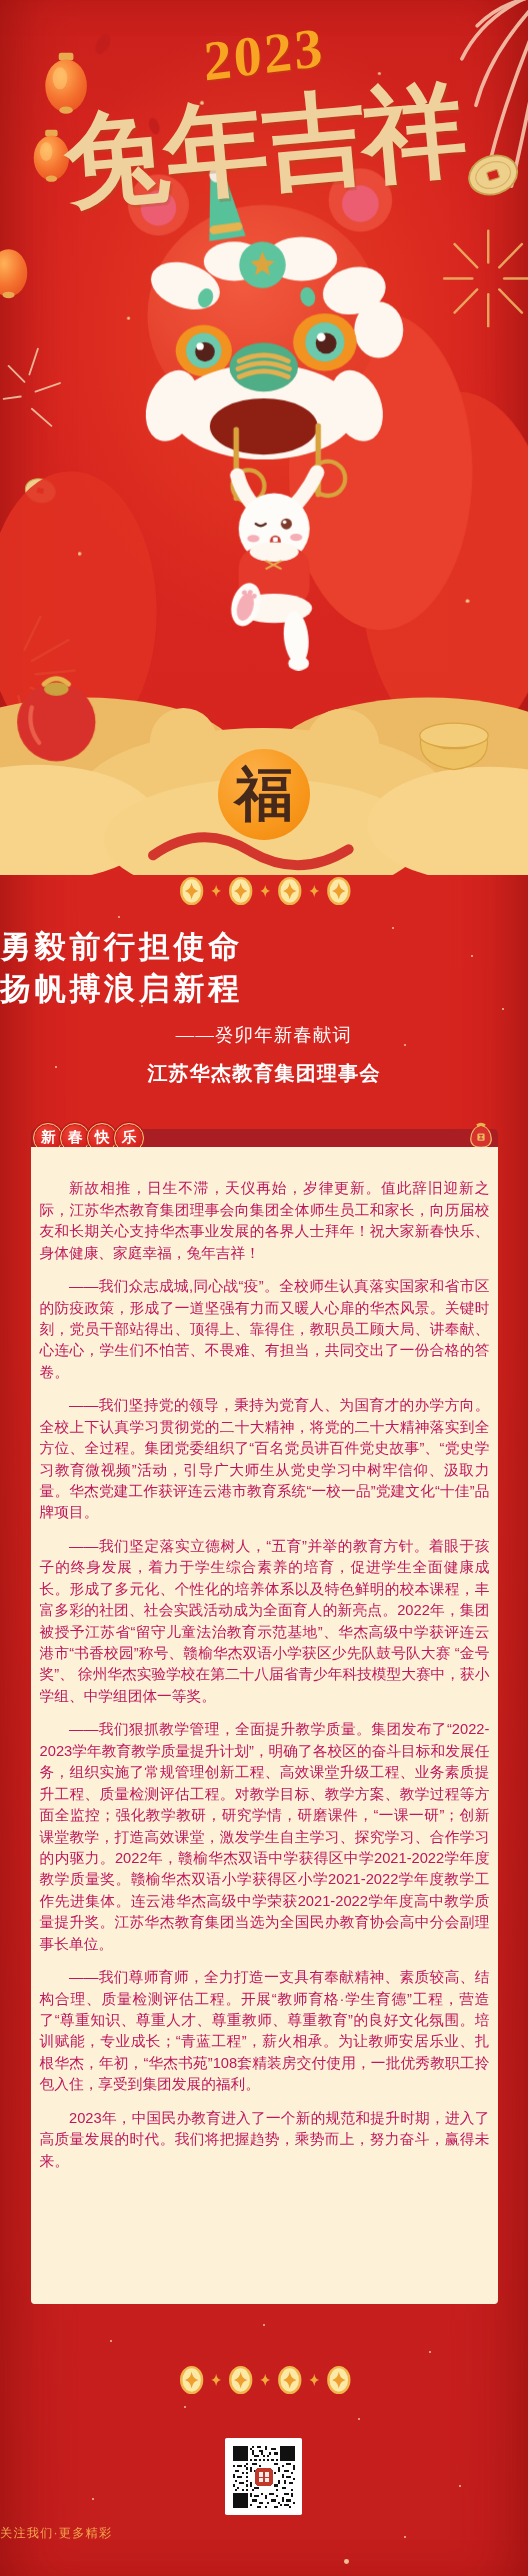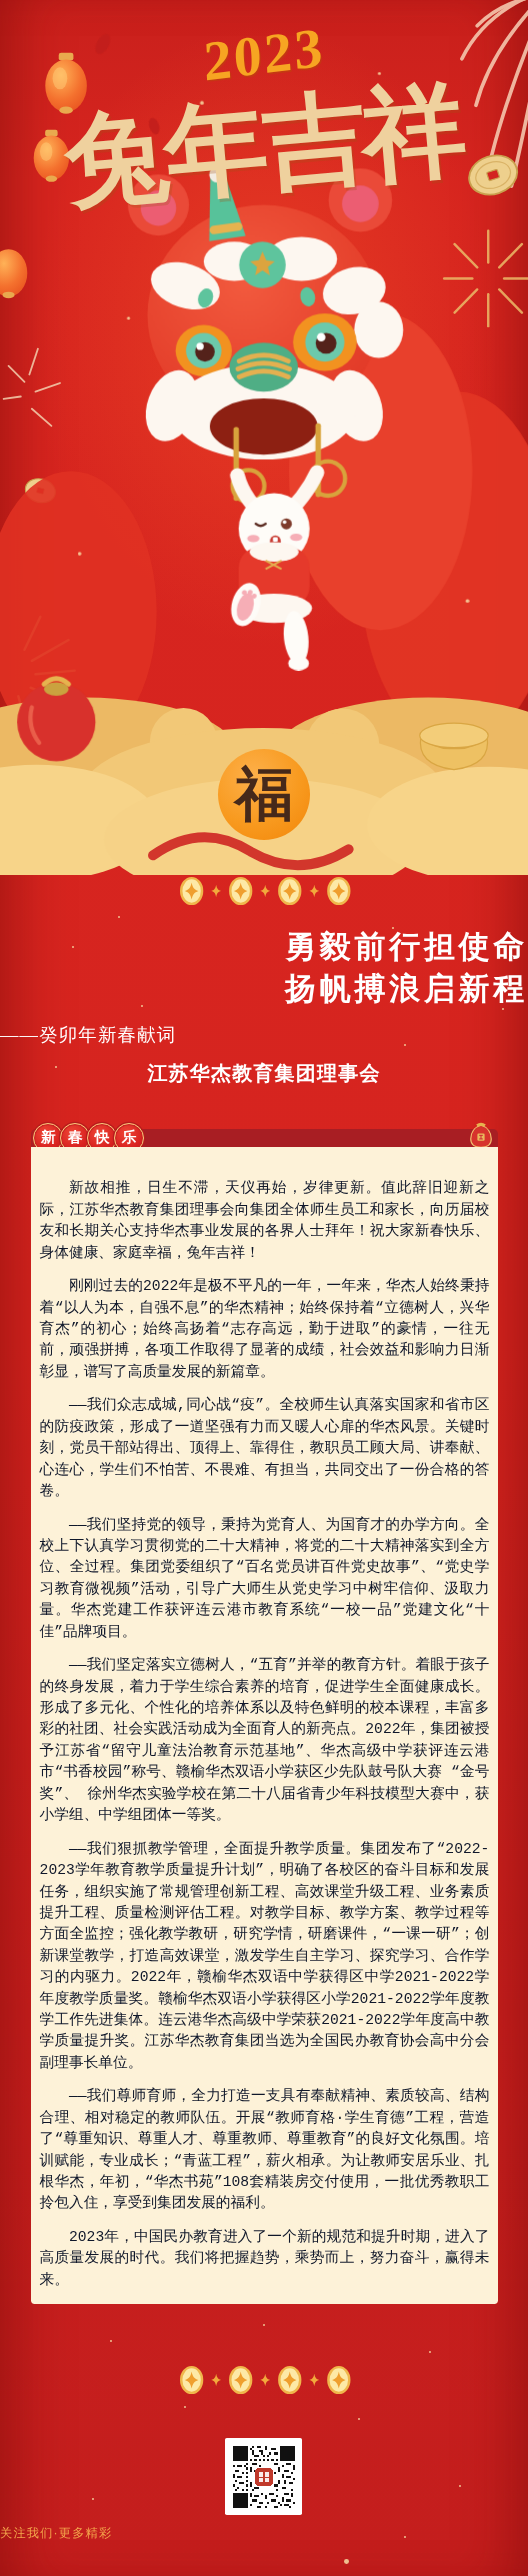--- a/index.html
+++ b/index.html
@@ -29,36 +29,36 @@
 
   
   .fortune{
     left:218px;top:749px;width:92px;height:91px;border-radius:50%;
     background:radial-gradient(circle at 38% 30%,#fdb04a 0%,#f89a1f 55%,#f28508 100%);
     display:flex;align-items:center;justify-content:center;z-index:6;
   }
   .fortune span{font-family:"Liberation Serif",serif;font-weight:700;font-size:58px;color:#46291a;}
 
   
-  .title-line{width:100%;text-align:right;color:#ffffff;font-family:"Liberation Serif",serif;
+  .title-line{width:100%;text-align:left;color:#ffffff;font-family:"Liberation Serif",serif;
     font-weight:600;font-size:31px;letter-spacing:3.7px;z-index:5;}
   .t1{top:926px;} .t2{top:968px;}
-  .byline{top:1022px;width:100%;color:#ffffff;font-family:"Liberation Serif",serif;
+  .byline{top:1022px;width:100%;text-align:center;color:#ffffff;font-family:"Liberation Serif",serif;
     font-size:18.4px;letter-spacing:1.2px;z-index:5;}
   .signature{top:1060px;width:100%;text-align:center;color:#ffffff;font-weight:700;font-size:20px;
     letter-spacing:1.2px;z-index:5;}
 
   
   .panel{left:31px;top:1129px;width:467px;height:1175px;z-index:5;}
   .panel-band{position:absolute;left:0;top:0;width:100%;height:18.4px;background:#a81e23;
     border-radius:4.9px 4.9px 0 0;}
   .panel-body{position:absolute;left:0;top:18.4px;width:100%;height:1157px;background:#fdf2d8;
     border-radius:0 0 3.7px 3.7px;overflow:hidden;box-sizing:border-box;padding:31px 8.6px 18.4px 8.6px;}
-  .panel-body p{margin:0 0 12.2px 0;font-family:Liberation Mono, monospace;font-size:14.7px;line-height:21.4px;
-    color:#0f172a;text-indent:2em;text-align:justify;}
+  .panel-body p{margin:0 0 12.2px 0;font-family:Liberation Sans, sans-serif;font-size:14.7px;line-height:21.4px;
+    color:#be185d;text-indent:2em;text-align:justify;}
   .badge{position:absolute;left:2.4px;top:-6.1px;display:flex;}
   .badge .bc{
     width:28px;height:28px;border-radius:50%;margin-right:-3.1px;
     background:radial-gradient(circle at 40% 32%,#ef4636 0%,#d92320 60%,#bd1b1a 100%);
     border:1.2px solid #f6cd7d;box-shadow:0 0 0 1.2px #b51d1d, inset 0 0 0 1.2px #c92523;
     display:flex;align-items:center;justify-content:center;
     color:#fff;font-weight:700;font-size:14.7px;
   }
   .bag{position:absolute;right:3.7px;top:-9.8px;}
 
@@ -306,26 +306,25 @@
       <div class="bc">乐</div>
     </div>
     <svg class="bag" width="26" height="29" viewBox="0 0 42 48">
       <path d="M21,10 C9,14 4,24 4,33 C4,43 12,47 21,47 C30,47 38,43 38,33 C38,24 33,14 21,10 Z" fill="#d7332c" stroke="#f0bf6f" stroke-width="2"></path>
       <path d="M13,9 Q21,3 29,9 L26,13 Q21,10 16,13 Z" fill="#e6b34f"></path>
       <rect x="15" y="24" width="12" height="12" rx="2" fill="#e9b95c"></rect>
       <path d="M18,27 h6 M21,27 v6 M18,33 h6" stroke="#c23" stroke-width="1.6"></path>
     </svg>
     <div class="panel-body">
       <p>新故相推，日生不滞，天仪再始，岁律更新。值此辞旧迎新之际，江苏华杰教育集团理事会向集团全体师生员工和家长，向历届校友和长期关心支持华杰事业发展的各界人士拜年！祝大家新春快乐、身体健康、家庭幸福，兔年吉祥！</p>
-      <p>刚刚过去的2022年是极不平凡的一年，一年来，华杰人始终秉持着“以人为本，自强不息”的华杰精神；始终保持着“立德树人，兴华育杰”的初心；始终高扬着“志存高远，勤于进取”的豪情，一往无前，顽强拼搏，各项工作取得了显著的成绩，社会效益和影响力日渐彰显，谱写了高质量发展的新篇章。</p>
       <p>——我们众志成城,同心战“疫”。全校师生认真落实国家和省市区的防疫政策，形成了一道坚强有力而又暖人心扉的华杰风景。关键时刻，党员干部站得出、顶得上、靠得住，教职员工顾大局、讲奉献、心连心，学生们不怕苦、不畏难、有担当，共同交出了一份合格的答卷。</p>
       <p>——我们坚持党的领导，秉持为党育人、为国育才的办学方向。全校上下认真学习贯彻党的二十大精神，将党的二十大精神落实到全方位、全过程。集团党委组织了“百名党员讲百件党史故事”、“党史学习教育微视频”活动，引导广大师生从党史学习中树牢信仰、汲取力量。华杰党建工作获评连云港市教育系统“一校一品”党建文化“十佳”品牌项目。</p>
       <p>——我们坚定落实立德树人，“五育”并举的教育方针。着眼于孩子的终身发展，着力于学生综合素养的培育，促进学生全面健康成长。形成了多元化、个性化的培养体系以及特色鲜明的校本课程，丰富多彩的社团、社会实践活动成为全面育人的新亮点。2022年，集团被授予江苏省“留守儿童法治教育示范基地”、华杰高级中学获评连云港市“书香校园”称号、赣榆华杰双语小学获区少先队鼓号队大赛 “金号奖”、 徐州华杰实验学校在第二十八届省青少年科技模型大赛中，获小学组、中学组团体一等奖。</p>
       <p>——我们狠抓教学管理，全面提升教学质量。集团发布了“2022-2023学年教育教学质量提升计划”，明确了各校区的奋斗目标和发展任务，组织实施了常规管理创新工程、高效课堂升级工程、业务素质提升工程、质量检测评估工程。对教学目标、教学方案、教学过程等方面全监控；强化教学教研，研究学情，研磨课件，“一课一研”；创新课堂教学，打造高效课堂，激发学生自主学习、探究学习、合作学习的内驱力。2022年，赣榆华杰双语中学获得区中学2021-2022学年度教学质量奖。赣榆华杰双语小学获得区小学2021-2022学年度教学工作先进集体。连云港华杰高级中学荣获2021-2022学年度高中教学质量提升奖。江苏华杰教育集团当选为全国民办教育协会高中分会副理事长单位。</p>
-      <p>——我们尊师育师，全力打造一支具有奉献精神、素质较高、结构合理、相对稳定的教师队伍。开展“教师育格·学生育德”工程，营造了“尊重知识、尊重人才、尊重教师、尊重教育”的良好文化氛围。培训赋能，专业成长；“青蓝工程”，薪火相承。为让教师安居乐业、扎根华杰，年初，“华杰书苑”108套精装房交付使用，一批优秀教职工拎包入住，享受到集团发展的福利。</p>
+      <p>——我们尊师育师，全力打造一支具有奉献精神、素质较高、结构合理、质量检测评估工程。开展“教师育格·学生育德”工程，营造了“尊重知识、尊重人才、尊重教师、尊重教育”的良好文化氛围。培训赋能，专业成长；“青蓝工程”，薪火相承。为让教师安居乐业、扎根华杰，年初，“华杰书苑”108套精装房交付使用，一批优秀教职工拎包入住，享受到集团发展的福利。</p>
       <p>2023年，中国民办教育进入了一个新的规范和提升时期，进入了高质量发展的时代。我们将把握趋势，乘势而上，努力奋斗，赢得未来。</p>
 
     </div>
   </div>
 
   <svg class="abs ctr" style="top:2364px;z-index:5" width="184" height="32" viewBox="0 0 300 52">
     <g>
       <ellipse cx="32" cy="26" rx="17" ry="21" fill="#fde9a6" stroke="#f0b64b" stroke-width="4"></ellipse>
       <path d="M32,12 C34,21 36,23 43,26 C36,29 34,31 32,40 C30,31 28,29 21,26 C28,23 30,21 32,12 Z" fill="#ef9f2e"></path>
       <ellipse cx="112" cy="26" rx="17" ry="21" fill="#fde9a6" stroke="#f0b64b" stroke-width="4"></ellipse>

